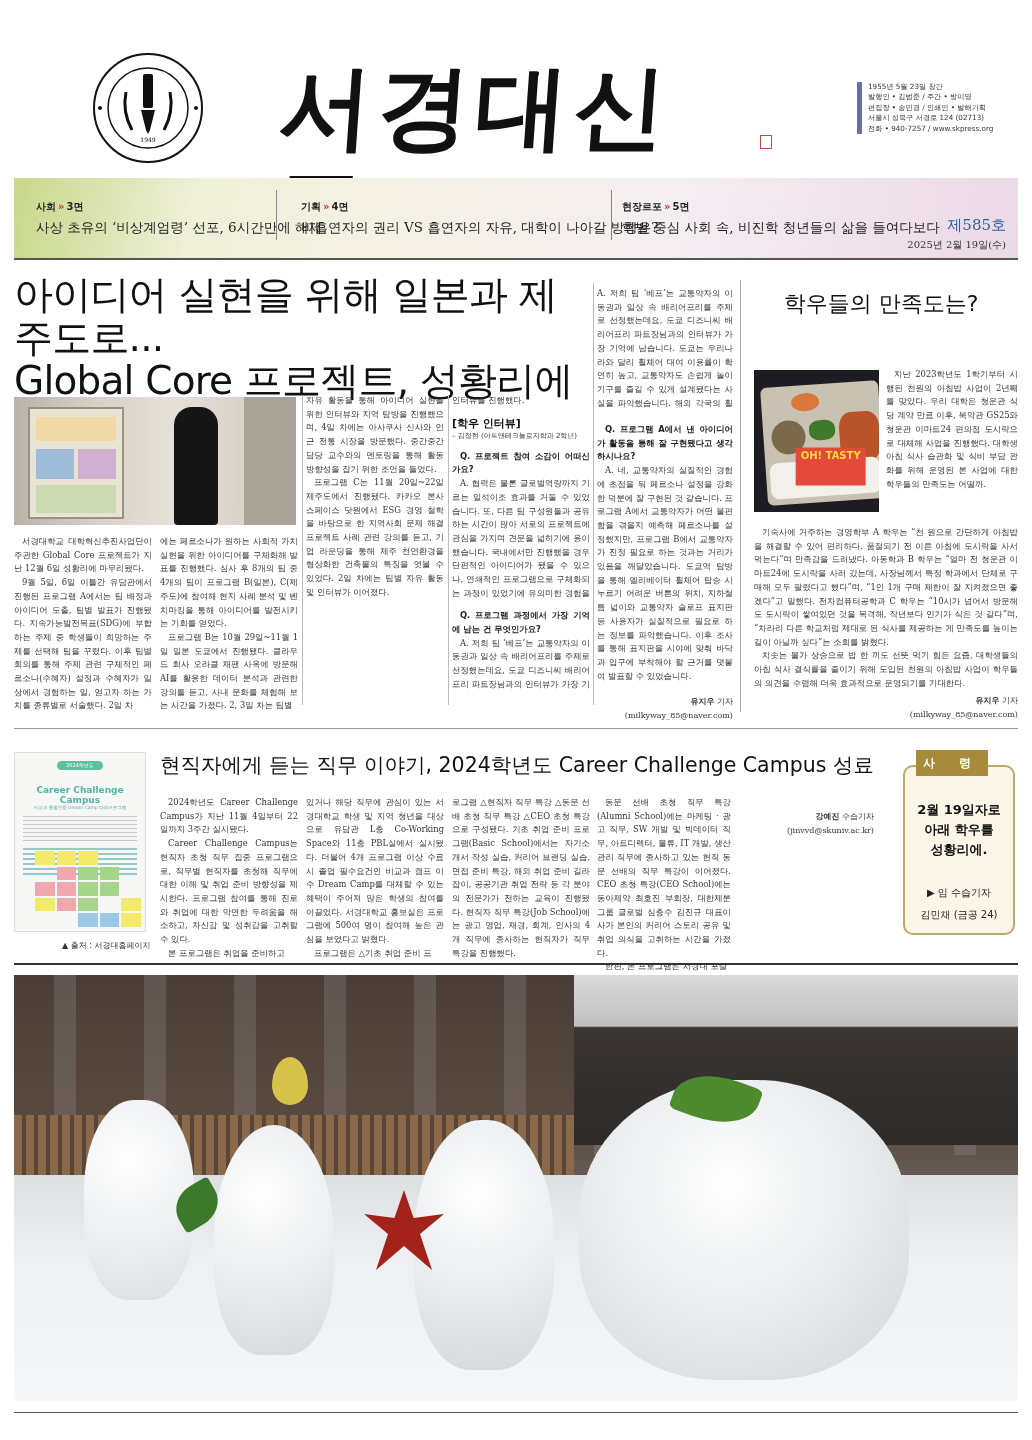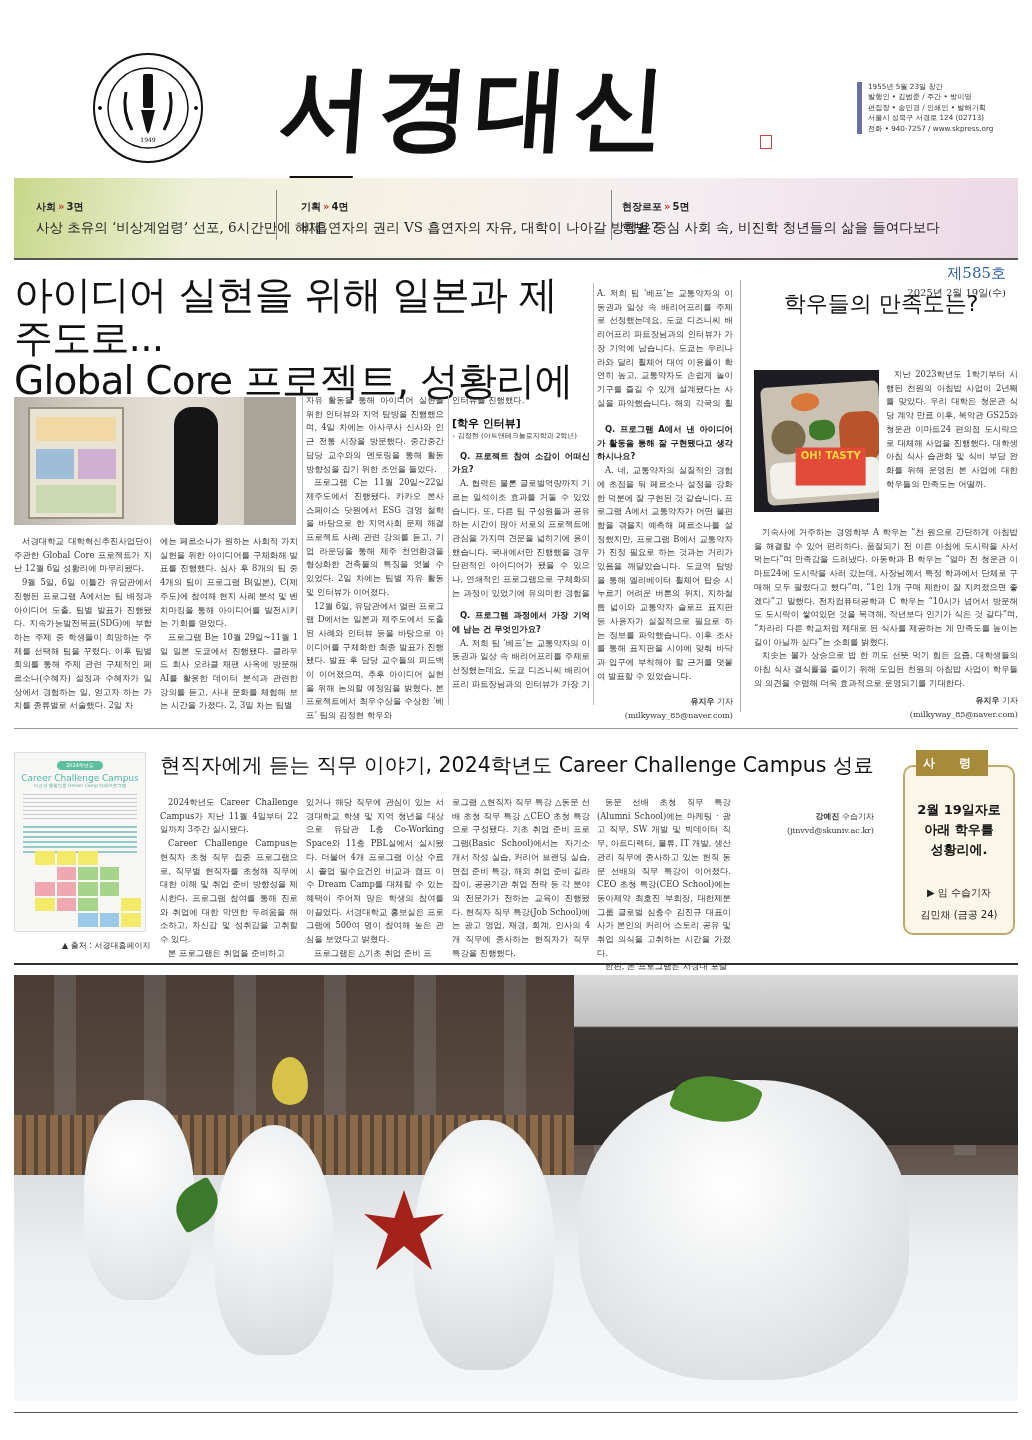--- a/index.html
+++ b/index.html
@@ -14,21 +14,21 @@
   #seal{left:760px;top:135px;width:12px;height:14px;border:1.5px solid #c44;}
   #pubinfo{left:857px;top:82px;width:170px;border-left:5px solid #6a6fa8;padding-left:6px;font-family:"DejaVu Sans",sans-serif;font-size:7.2px;line-height:10.4px;color:#333;}
 
   
   #banner{left:14px;top:178px;width:1004px;height:82px;background:linear-gradient(100deg,#c8d78a 0%,#eef0d8 18%,#f6f1e6 40%,#f4eef1 65%,#ecd9e6 100%);border-bottom:2px solid #555;}
   .bitem{position:absolute;top:22px;}
   .bcat{font-family:"DejaVu Sans",sans-serif;font-weight:bold;font-size:10px;color:#222;}
   .bcat .arrow{color:#c0392b;font-weight:bold;margin:0 2px;}
   .bhead{font-family:"DejaVu Serif",serif;font-size:13.5px;color:#222;margin-top:5px;white-space:nowrap;}
   .bdiv{position:absolute;top:12px;width:1px;height:50px;background:#888;}
-  #issue{position:absolute;right:12px;top:38px;text-align:right;margin-top:48px;}
+  #issue{position:absolute;right:12px;top:38px;text-align:right;}
   #issue .no{font-family:"DejaVu Serif",serif;font-size:15px;color:#2e5fa3;}
   #issue .date{font-family:"DejaVu Serif",serif;font-size:10px;color:#333;margin-top:3px;}
 
   
   .col{position:absolute;font-family:"DejaVu Serif",serif;font-size:8.4px;line-height:13.7px;color:#333;text-align:justify;}
   .col p{text-indent:8px;}
   .q{font-family:"DejaVu Sans",sans-serif;font-weight:bold;color:#222;}
   .byline{text-align:right;font-family:"DejaVu Sans",sans-serif;font-size:8px;}
   .byline b{font-weight:bold;}
   .email{text-align:right;font-size:8px;}
@@ -126,21 +126,20 @@
   <p>9월 5일, 6일 이틀간 유담관에서 진행된 프로그램 A에서는 팀 배정과 아이디어 도출, 팀별 발표가 진행됐다. 지속가능발전목표(SDG)에 부합하는 주제 중 학생들이 희망하는 주제를 선택해 팀을 꾸렸다. 이후 팀별 회의를 통해 주제 관련 구체적인 페르소나(수혜자) 설정과 수혜자가 일상에서 경험하는 일, 얻고자 하는 가치를 종류별로 서술했다. 2일 차</p>
 </div>
 <div class="col" style="left:160px;top:535px;width:138px;">
   <p style="text-indent:0">에는 페르소나가 원하는 사회적 가치 실현을 위한 아이디어를 구체화해 발표를 진행했다. 심사 후 8개의 팀 중 4개의 팀이 프로그램 B(일본), C(제주도)에 참여해 현지 사례 분석 및 벤치마킹을 통해 아이디어를 발전시키는 기회를 얻었다.</p>
   <p>프로그램 B는 10월 29일~11월 1일 일본 도쿄에서 진행됐다. 클라우드 회사 오라클 재팬 사옥에 방문해 AI를 활용한 데이터 분석과 관련한 강의를 듣고, 사내 문화를 체험해 보는 시간을 가졌다. 2, 3일 차는 팀별</p>
 </div>
 <div class="vsep" style="left:302px;top:395px;height:310px;"></div>
 <div class="col" style="left:306px;top:394px;width:138px;">
   <p style="text-indent:0">자유 활동을 통해 아이디어 실현을 위한 인터뷰와 지역 탐방을 진행했으며, 4일 차에는 아사쿠사 신사와 인근 전통 시장을 방문했다. 중간중간 담당 교수와의 멘토링을 통해 활동 방향성을 잡기 위한 조언을 들었다.</p>
   <p>프로그램 C는 11월 20일~22일 제주도에서 진행됐다. 카카오 본사 스페이스 닷원에서 ESG 경영 철학을 바탕으로 한 지역사회 문제 해결 프로젝트 사례 관련 강의를 듣고, 기업 라운딩을 통해 제주 천연환경을 형상화한 건축물의 특징을 엿볼 수 있었다. 2일 차에는 팀별 자유 활동 및 인터뷰가 이어졌다.</p>
-  <p>12월 6일, 유담관에서 열린 프로그램 D에서는 일본과 제주도에서 도출된 사례와 인터뷰 등을 바탕으로 아이디어를 구체화한 최종 발표가 진행됐다. 발표 후 담당 교수들의 피드백이 이어졌으며, 추후 아이디어 실현을 위해 논의할 예정임을 밝혔다. 본 프로젝트에서 최우수상을 수상한 ‘베프’ 팀의 김정현 학우와</p>
 </div>
 <div class="vsep" style="left:448px;top:395px;height:310px;"></div>
 <div class="col" style="left:452px;top:394px;width:138px;">
   <p style="text-indent:0">인터뷰를 진행했다.</p>
   <div style="height:8px"></div>
   <div class="sans" style="font-weight:bold;font-size:11px;line-height:15px;color:#111;">[학우 인터뷰]</div>
   <div class="sans" style="font-size:7px;line-height:11px;">– 김정현 (아트앤테크놀로지학과 2학년)</div>
   <div style="height:8px"></div>
   <p class="q">Q. 프로젝트 참여 소감이 어떠신가요?</p>
   <p style="max-height:124px;overflow:hidden;">A. 협력은 물론 글로벌역량까지 기르는 일석이조 효과를 거둘 수 있었습니다. 또, 다른 팀 구성원들과 공유하는 시간이 많아 서로의 프로젝트에 관심을 가지며 견문을 넓히기에 용이했습니다. 국내에서만 진행했을 경우 단편적인 아이디어가 됐을 수 있으나, 연쇄적인 프로그램으로 구체화되는 과정이 있었기에 유의미한 경험을 할 수 있었습니다.</p>
@@ -183,21 +182,21 @@
   <p>치솟는 물가 상승으로 밥 한 끼도 선뜻 먹기 힘든 요즘, 대학생들의 아침 식사 결식률을 줄이기 위해 도입된 천원의 아침밥 사업이 학우들의 의견을 수렴해 더욱 효과적으로 운영되기를 기대한다.</p>
   <div style="height:4px"></div>
   <div class="byline"><b>유지우</b> <span>기자</span></div>
   <div class="email">(milkyway_85@naver.com)</div>
 </div>
 
 <div class="abs" style="left:14px;top:728px;width:1004px;height:1px;background:#999;"></div>
 
 <div id="poster" class="abs">
   <div style="margin:8px auto 0;width:46px;height:9px;background:#5cbfa0;border-radius:5px;color:#fff;font-size:5px;line-height:9px;text-align:center;font-family:'DejaVu Sans',sans-serif;">2024학년도</div>
-  <div style="text-align:center;color:#4fb5a8;font-family:'DejaVu Sans',sans-serif;font-weight:normal;font-size:9px;margin-top:3px;">Career Challenge Campus</div>
+  <div style="text-align:center;color:#4fb5a8;font-family:'DejaVu Sans',sans-serif;font-weight:bold;font-size:9px;margin-top:15px;">Career Challenge Campus</div>
   <div style="text-align:center;color:#6a9;font-size:4.5px;font-family:'DejaVu Sans',sans-serif;">비교과 통합인증 Dream Camp 대체프로그램</div>
   <div style="margin:6px 8px 0;height:28px;background:repeating-linear-gradient(180deg,#c9c9c9 0 1px,transparent 1px 4px);"></div>
   <div style="margin:4px 8px 0;height:28px;background:repeating-linear-gradient(180deg,#5aa 0 2px,transparent 2px 5px);opacity:.6;"></div>
   <div style="position:absolute;left:20px;top:98px;width:106px;height:76px;display:grid;grid-template-columns:repeat(5,1fr);gap:2px;">
     <div style="background:#f3ea6a"></div>
       <div style="background:#f3ea6a"></div>
       <div style="background:#f3ea6a"></div>
       <div></div>
       <div></div>
     <div></div>

